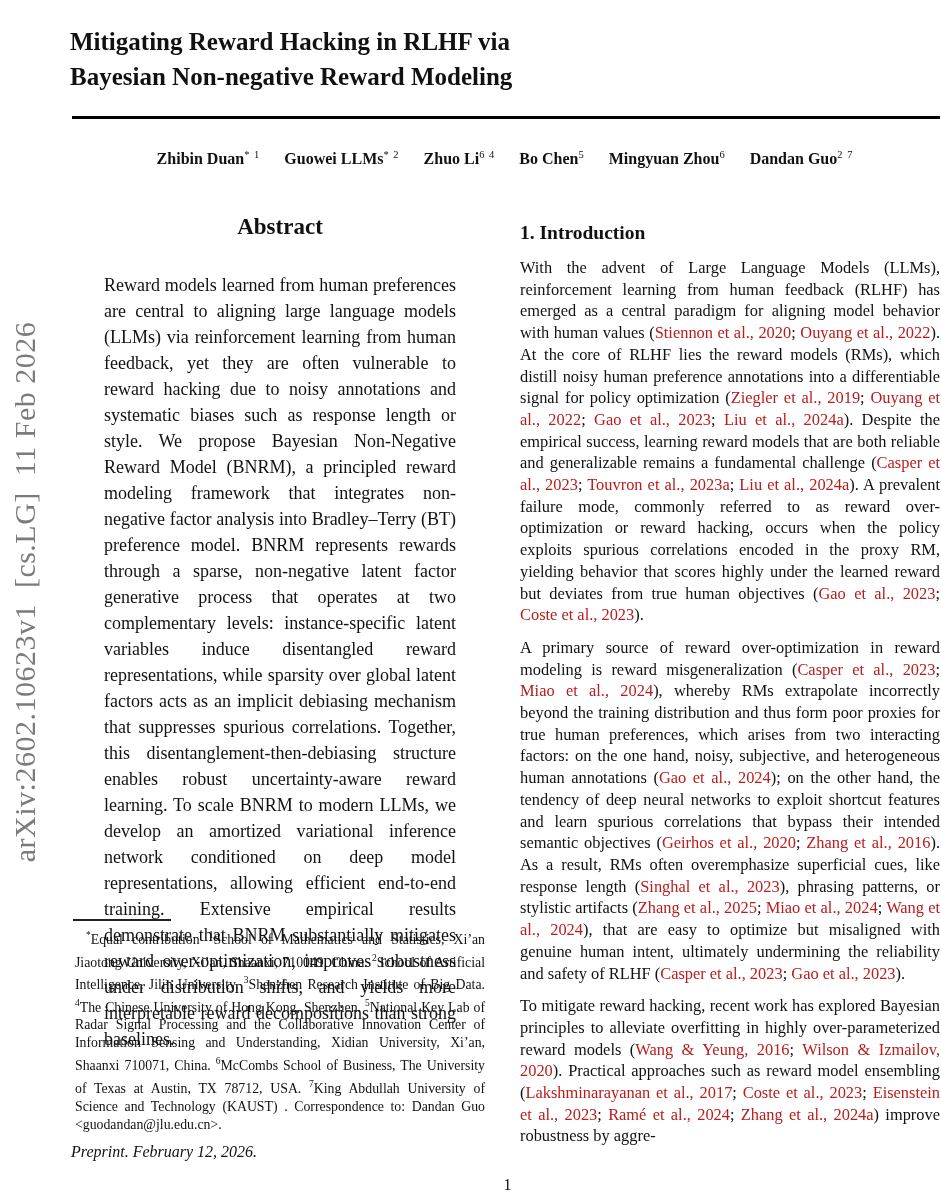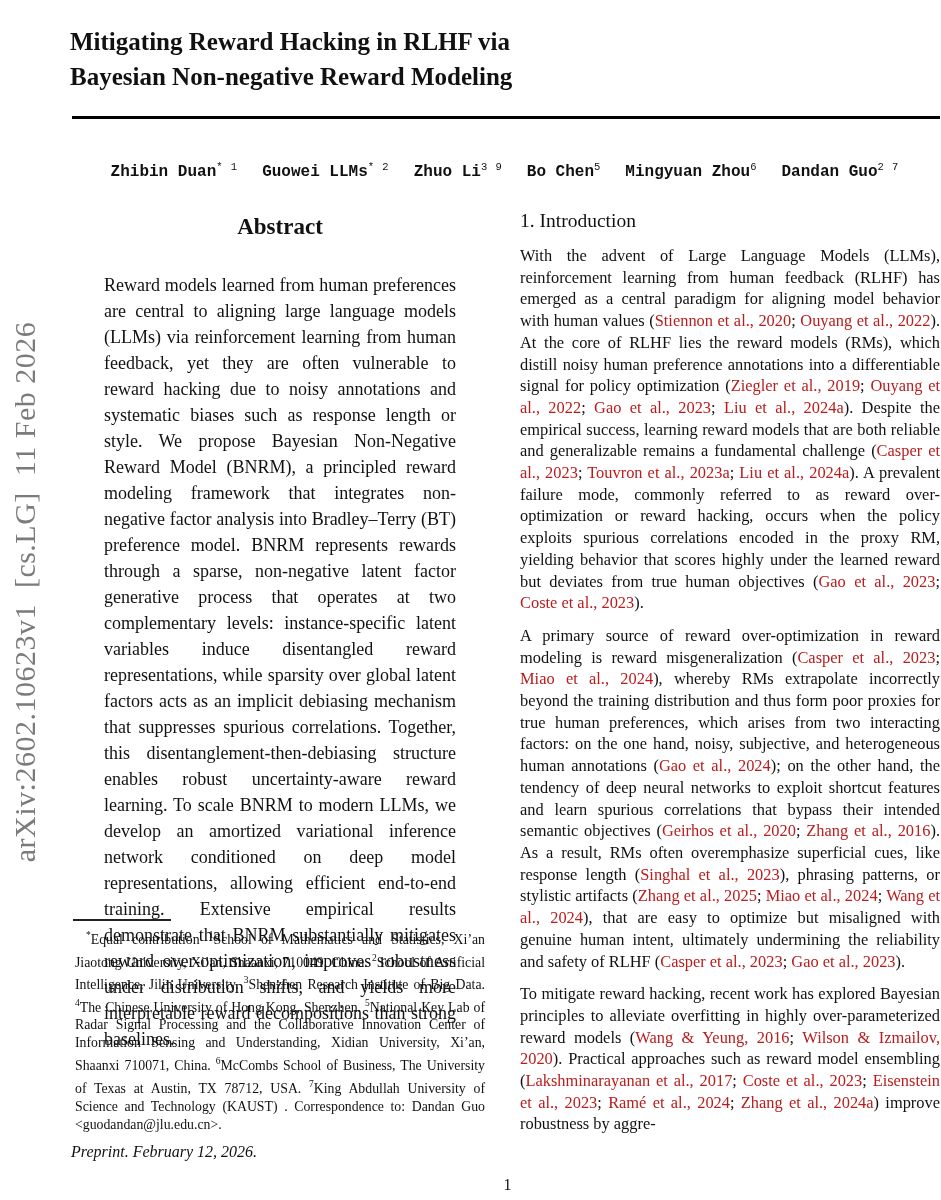--- a/index.html
+++ b/index.html
@@ -16,27 +16,27 @@
   }
   .title{
     position:absolute;left:70px;top:24px;width:870px;
     text-align:left;font-weight:bold;font-size:25px;line-height:35px;
   }
   .rule{position:absolute;left:72px;top:116px;width:868px;height:3px;background:#000;}
   .authors{
     position:absolute;left:70px;top:145px;width:870px;
     text-align:center;font-weight:bold;font-size:16px;
   }
-  .author{display:inline-block;margin:16px 10px;white-space:nowrap;font-family:Liberation Mono, monospace;}
+  .author{display:inline-block;margin:4px 10px;white-space:nowrap;}
   .author sup{font-size:10.5px;font-weight:normal;letter-spacing:1px;}
   .col-left{position:absolute;left:75px;top:214px;width:410px;}
   .col-right{position:absolute;left:520px;top:210px;width:420px;}
   .abstract-h{text-align:center;font-size:23px;font-weight:bold;margin:0 0 32px 0;}
   .abstract-body{width:352px;margin:0 auto;text-align:justify;font-size:18px;line-height:26px;}
-  .intro-h{font-size:19.5px;font-weight:normal;margin:0 0 13px 0;}
+  .intro-h{font-size:19.5px;font-weight:bold;margin:12px 0 13px 0;}
   .par{text-align:justify;font-size:16.4px;line-height:21.7px;margin:0 0 11px 0;}
   .cite{color:#b91c1c;}
   .fn-rule{position:absolute;left:73px;top:919px;width:98px;height:2px;background:#222;}
   .footnote{
     position:absolute;left:75px;top:926px;width:410px;
     text-align:justify;font-size:13.8px;line-height:18px;text-indent:11px;
   }
   .footnote sup{font-size:9.5px;}
   .preprint{position:absolute;left:71px;top:1143px;font-style:italic;font-size:16px;}
   .page-num{position:absolute;left:75px;top:1176px;width:865px;text-align:center;font-size:16px;}
@@ -51,21 +51,21 @@
   <div class="title">
     <div>Mitigating Reward Hacking in RLHF via</div>
     <div>Bayesian Non-negative Reward Modeling</div>
   </div>
 
   <div class="rule"></div>
 
   <div class="authors">
     <span class="author"><span>Zhibin Duan</span><sup>* 1</sup></span>
     <span class="author"><span>Guowei LLMs</span><sup>* 2</sup></span>
-    <span class="author"><span>Zhuo Li</span><sup>3 9</sup></span>
+    <span class="author"><span>Zhuo Li</span><sup>6 4</sup></span>
     <span class="author"><span>Bo Chen</span><sup>5</sup></span>
     <span class="author"><span>Mingyuan Zhou</span><sup>6</sup></span>
     <span class="author"><span>Dandan Guo</span><sup>2 7</sup></span>
   </div>
 
   <div class="col-left">
     <div class="abstract-h">Abstract</div>
     <div class="abstract-body">Reward models learned from human preferences are central to aligning large language models (LLMs) via reinforcement learning from human feedback, yet they are often vulnerable to reward hacking due to noisy annotations and systematic biases such as response length or style. We propose Bayesian Non-Negative Reward Model (BNRM), a principled reward modeling framework that integrates non-negative factor analysis into Bradley–Terry (BT) preference model. BNRM represents rewards through a sparse, non-negative latent factor generative process that operates at two complementary levels: instance-specific latent variables induce disentangled reward representations, while sparsity over global latent factors acts as an implicit debiasing mechanism that suppresses spurious correlations. Together, this disentanglement-then-debiasing structure enables robust uncertainty-aware reward learning. To scale BNRM to modern LLMs, we develop an amortized variational inference network conditioned on deep model representations, allowing efficient end-to-end training. Extensive empirical results demonstrate that BNRM substantially mitigates reward over-optimization, improves robustness under distribution shifts, and yields more interpretable reward decompositions than strong baselines.</div>
   </div>
 

